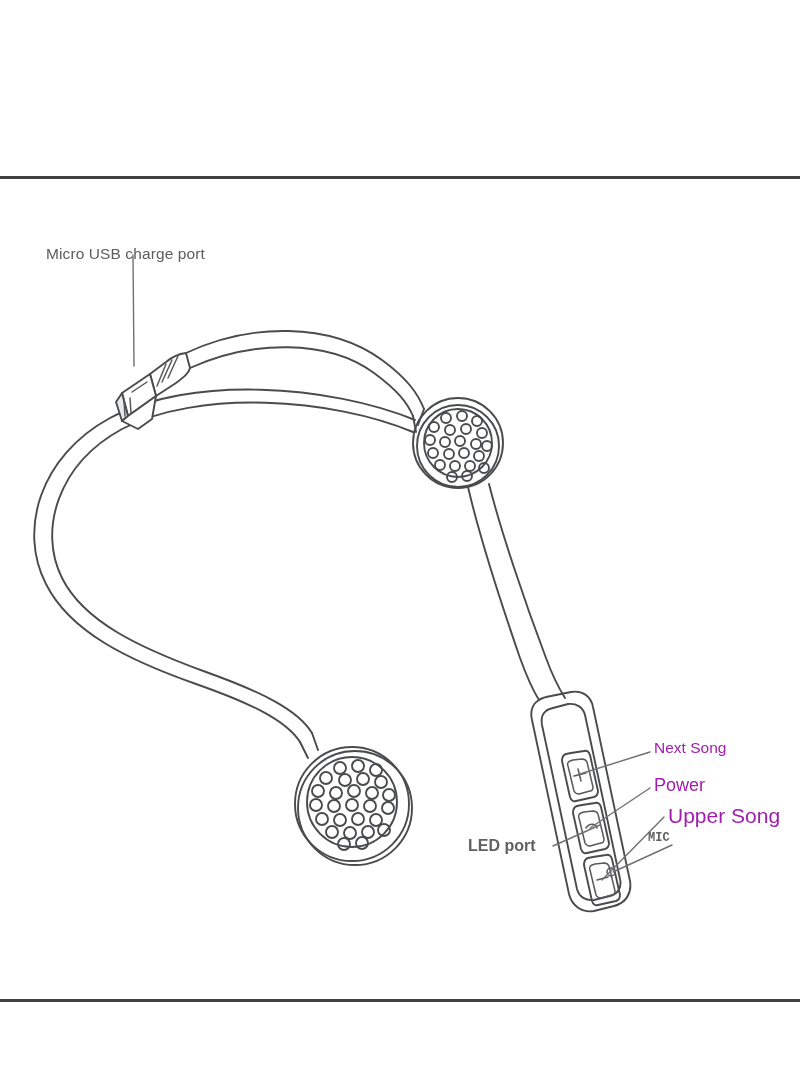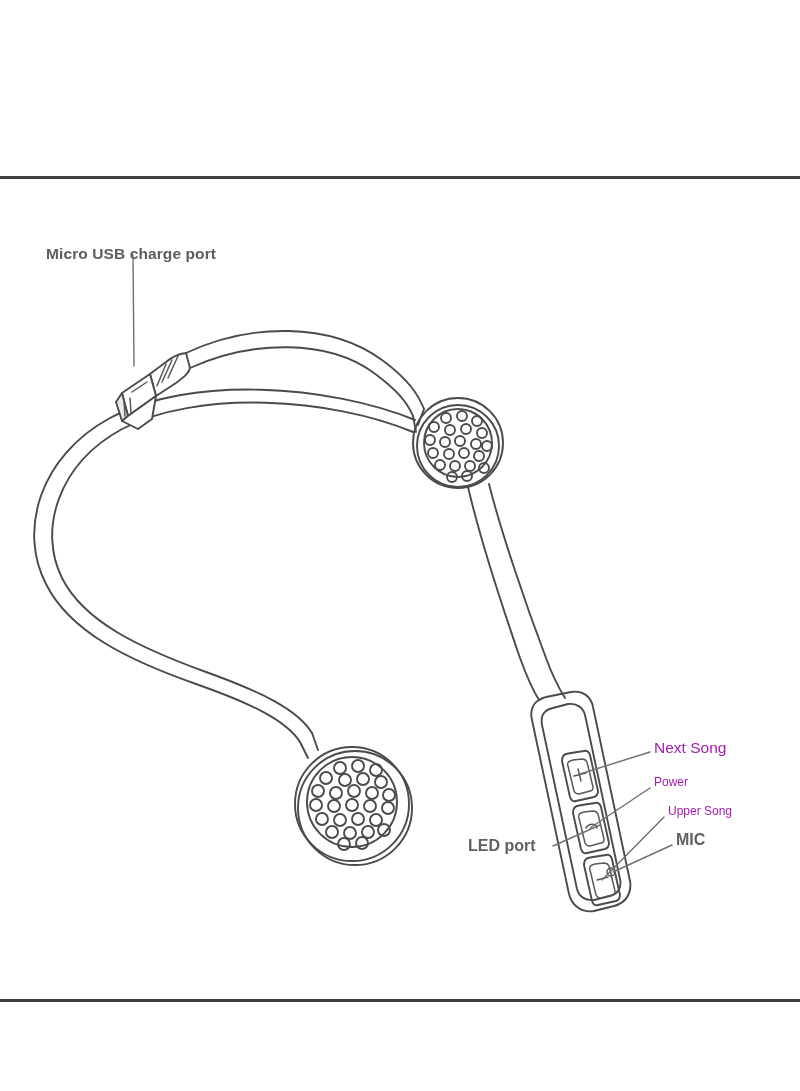--- a/index.html
+++ b/index.html
@@ -87,28 +87,28 @@
     white-space: nowrap;
   }
   .lbl-bold {
     font-weight: bold;
     color: #5f6062;
   }
   .lbl-usb {
     left: 46px;
     top: 246px;
     font-size: 15.5px;
-    font-weight: bold;
+    font-weight: normal;
     color: #5c5d5f;
     letter-spacing: 0.1px;
   }
   .lbl-next  { left: 654px; top: 740px; font-size: 15.5px; }
-  .lbl-power { left: 654px; top: 776px; font-size: 12px; text-align: right; }
-  .lbl-upper { left: 668px; top: 805px; font-size: 12px; }
-  .lbl-mic   { left: 676px; top: 832px; font-size: 16px; }
+  .lbl-power { left: 654px; top: 776px; font-size: 18px; text-align: right; }
+  .lbl-upper { left: 668px; top: 805px; font-size: 21px; }
+  .lbl-mic   { left: 648px; top: 832px; font-size: 12px; font-family: Liberation Mono, monospace; }
   .lbl-led   { left: 468px; top: 838px; font-size: 16px; }
 </style>
 </head>
 <body>
 
 <div class="page">
 
   <div class="rule rule-top"></div>
   <div class="rule rule-bottom"></div>
 

